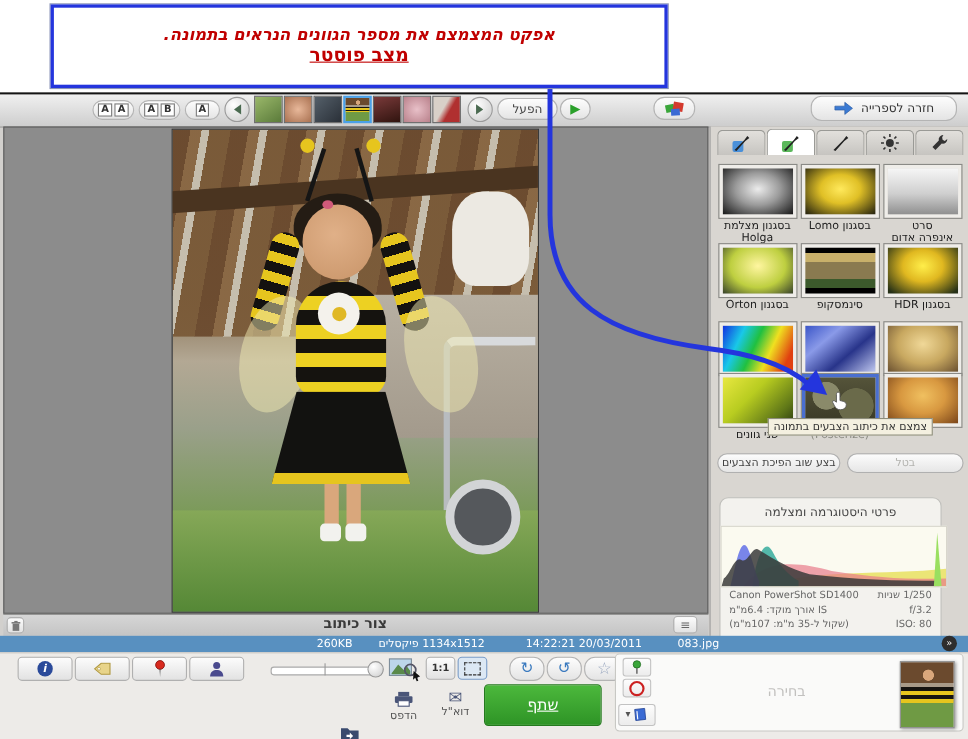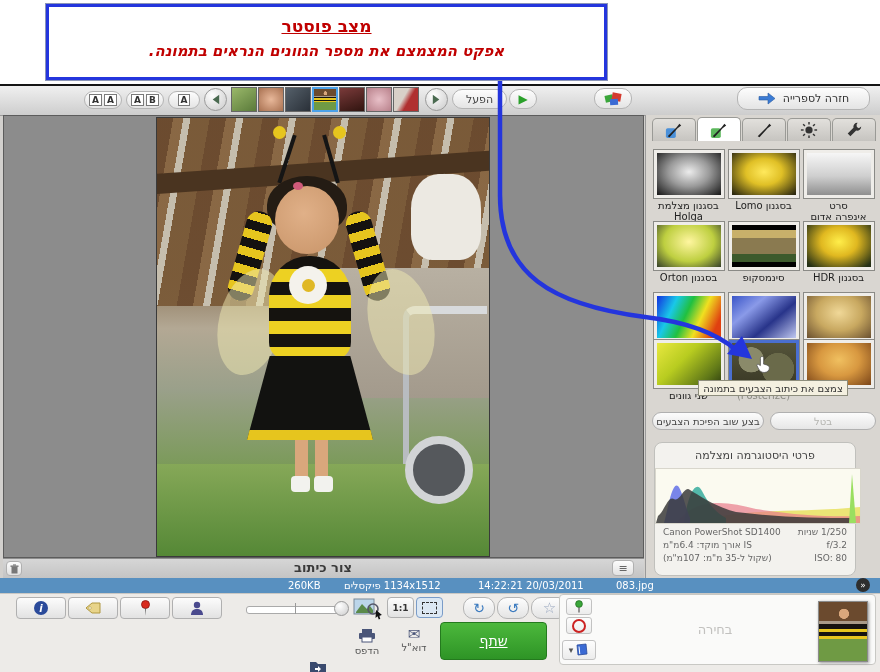--- a/index.html
+++ b/index.html
@@ -48,21 +48,21 @@
   .fx-sixty{background:radial-gradient(ellipse at 50% 40%,#f0d898 0%,#c8a860 50%,#6a5030 100%);}
   .fx-duo{background:linear-gradient(135deg,#e8e840 0%,#b8cc20 40%,#607818 80%,#304010 100%);}
   .fx-poster{background:radial-gradient(circle at 30% 40%,#8a8a6a 0 24%,transparent 25%),
              radial-gradient(circle at 72% 62%,#6a6a4a 0 30%,transparent 31%),
              linear-gradient(#55543a,#3a3926);}
   .fx-cross{background:radial-gradient(ellipse at 50% 40%,#f0c060 0%,#d89840 45%,#7a4418 100%);}
   #tooltip{left:698px;top:380px;width:150px;height:16px;background:#f4f0e0;border:1px solid #8d8d7c;
        font-size:10px;color:#333;display:flex;align-items:center;justify-content:center;z-index:8;box-sizing:border-box;}
   .panelbtn{height:18px;font-size:10px;color:#444;background:linear-gradient(#fcfcfc,#e6e6e6);
        border:1px solid #b0b0b0;border-radius:10px;display:flex;align-items:center;justify-content:center;box-sizing:border-box;}
-  #hist-panel{left:654px;top:442px;width:202px;height:134px;background:#f3f2ee;border:1px solid #c0c0bc;border-radius:8px;box-sizing:border-box;}
+  #hist-panel{left:654px;top:452px;width:202px;height:134px;background:#f3f2ee;border:1px solid #c0c0bc;border-radius:8px;box-sizing:border-box;}
   .cam-row{display:flex;justify-content:space-between;font-size:9px;color:#666;line-height:13px;padding:0 8px;}
   
   #caption-bar{left:3px;top:558px;width:641px;height:20px;background:linear-gradient(#d6d6d6,#c4c4c4);border-top:1px solid #8e8e8e;box-sizing:border-box;}
   #status-bar{left:0;top:578px;width:880px;height:15px;background:#5890c0;}
   .stext{color:#fff;font-size:10px;line-height:15px;}
   
   #bottom{left:0;top:593px;width:880px;height:79px;background:#edebe8;border-top:1px solid #cac8c4;box-sizing:border-box;}
   .stack{text-align:center;font-size:10px;color:#555;}
   #share-btn{background:linear-gradient(#4cb83c,#2e9426);border:1px solid #247a1e;border-radius:4px;
        color:#fff;font-size:14px;display:flex;align-items:center;justify-content:center;text-decoration:underline;}
@@ -421,15 +421,15 @@
 </div>
 <div class="abs" style="left:650px;top:622px;width:130px;text-align:center;font-size:13px;color:#c2c1bf;" dir="rtl">בחירה</div>
 <div class="abs mini-photo" style="left:818px;top:601px;width:48px;height:59px;border:1px solid #8a8a8a;box-shadow:1px 1px 3px rgba(0,0,0,.4);"></div>
 
 <svg class="abs" style="left:0;top:0;z-index:40;pointer-events:none;" width="880" height="672" viewBox="0 0 880 672">
   <path d="M500,78 L500,195 C500,275 552,305 645,317 C695,323 720,336 736,350" fill="none" stroke="#2435dd" stroke-width="4.5" stroke-linecap="round"></path>
   <polygon points="752,359 727,354 742,336" fill="#2435dd"></polygon>
 </svg>
 
 <div class="abs" style="left:46px;top:4px;width:561px;height:76px;background:#fff;border:3px solid #2435dd;box-shadow:0 0 0 1px #8a94b8;z-index:50;box-sizing:border-box;padding-top:9px;" dir="rtl">
+  <div style="text-align:center;font-size:15px;font-weight:bold;font-style:italic;color:#c00000;margin-top:6px;">אפקט המצמצם את מספר הגוונים הנראים בתמונה.</div>
   <div style="text-align:center;font-size:17px;font-weight:bold;text-decoration:underline;color:#c00000;">מצב פוסטר</div>
-  <div style="text-align:center;font-size:15px;font-weight:bold;font-style:italic;color:#c00000;margin-top:6px;">אפקט המצמצם את מספר הגוונים הנראים בתמונה.</div>
 </div>
 
 </body></html>

